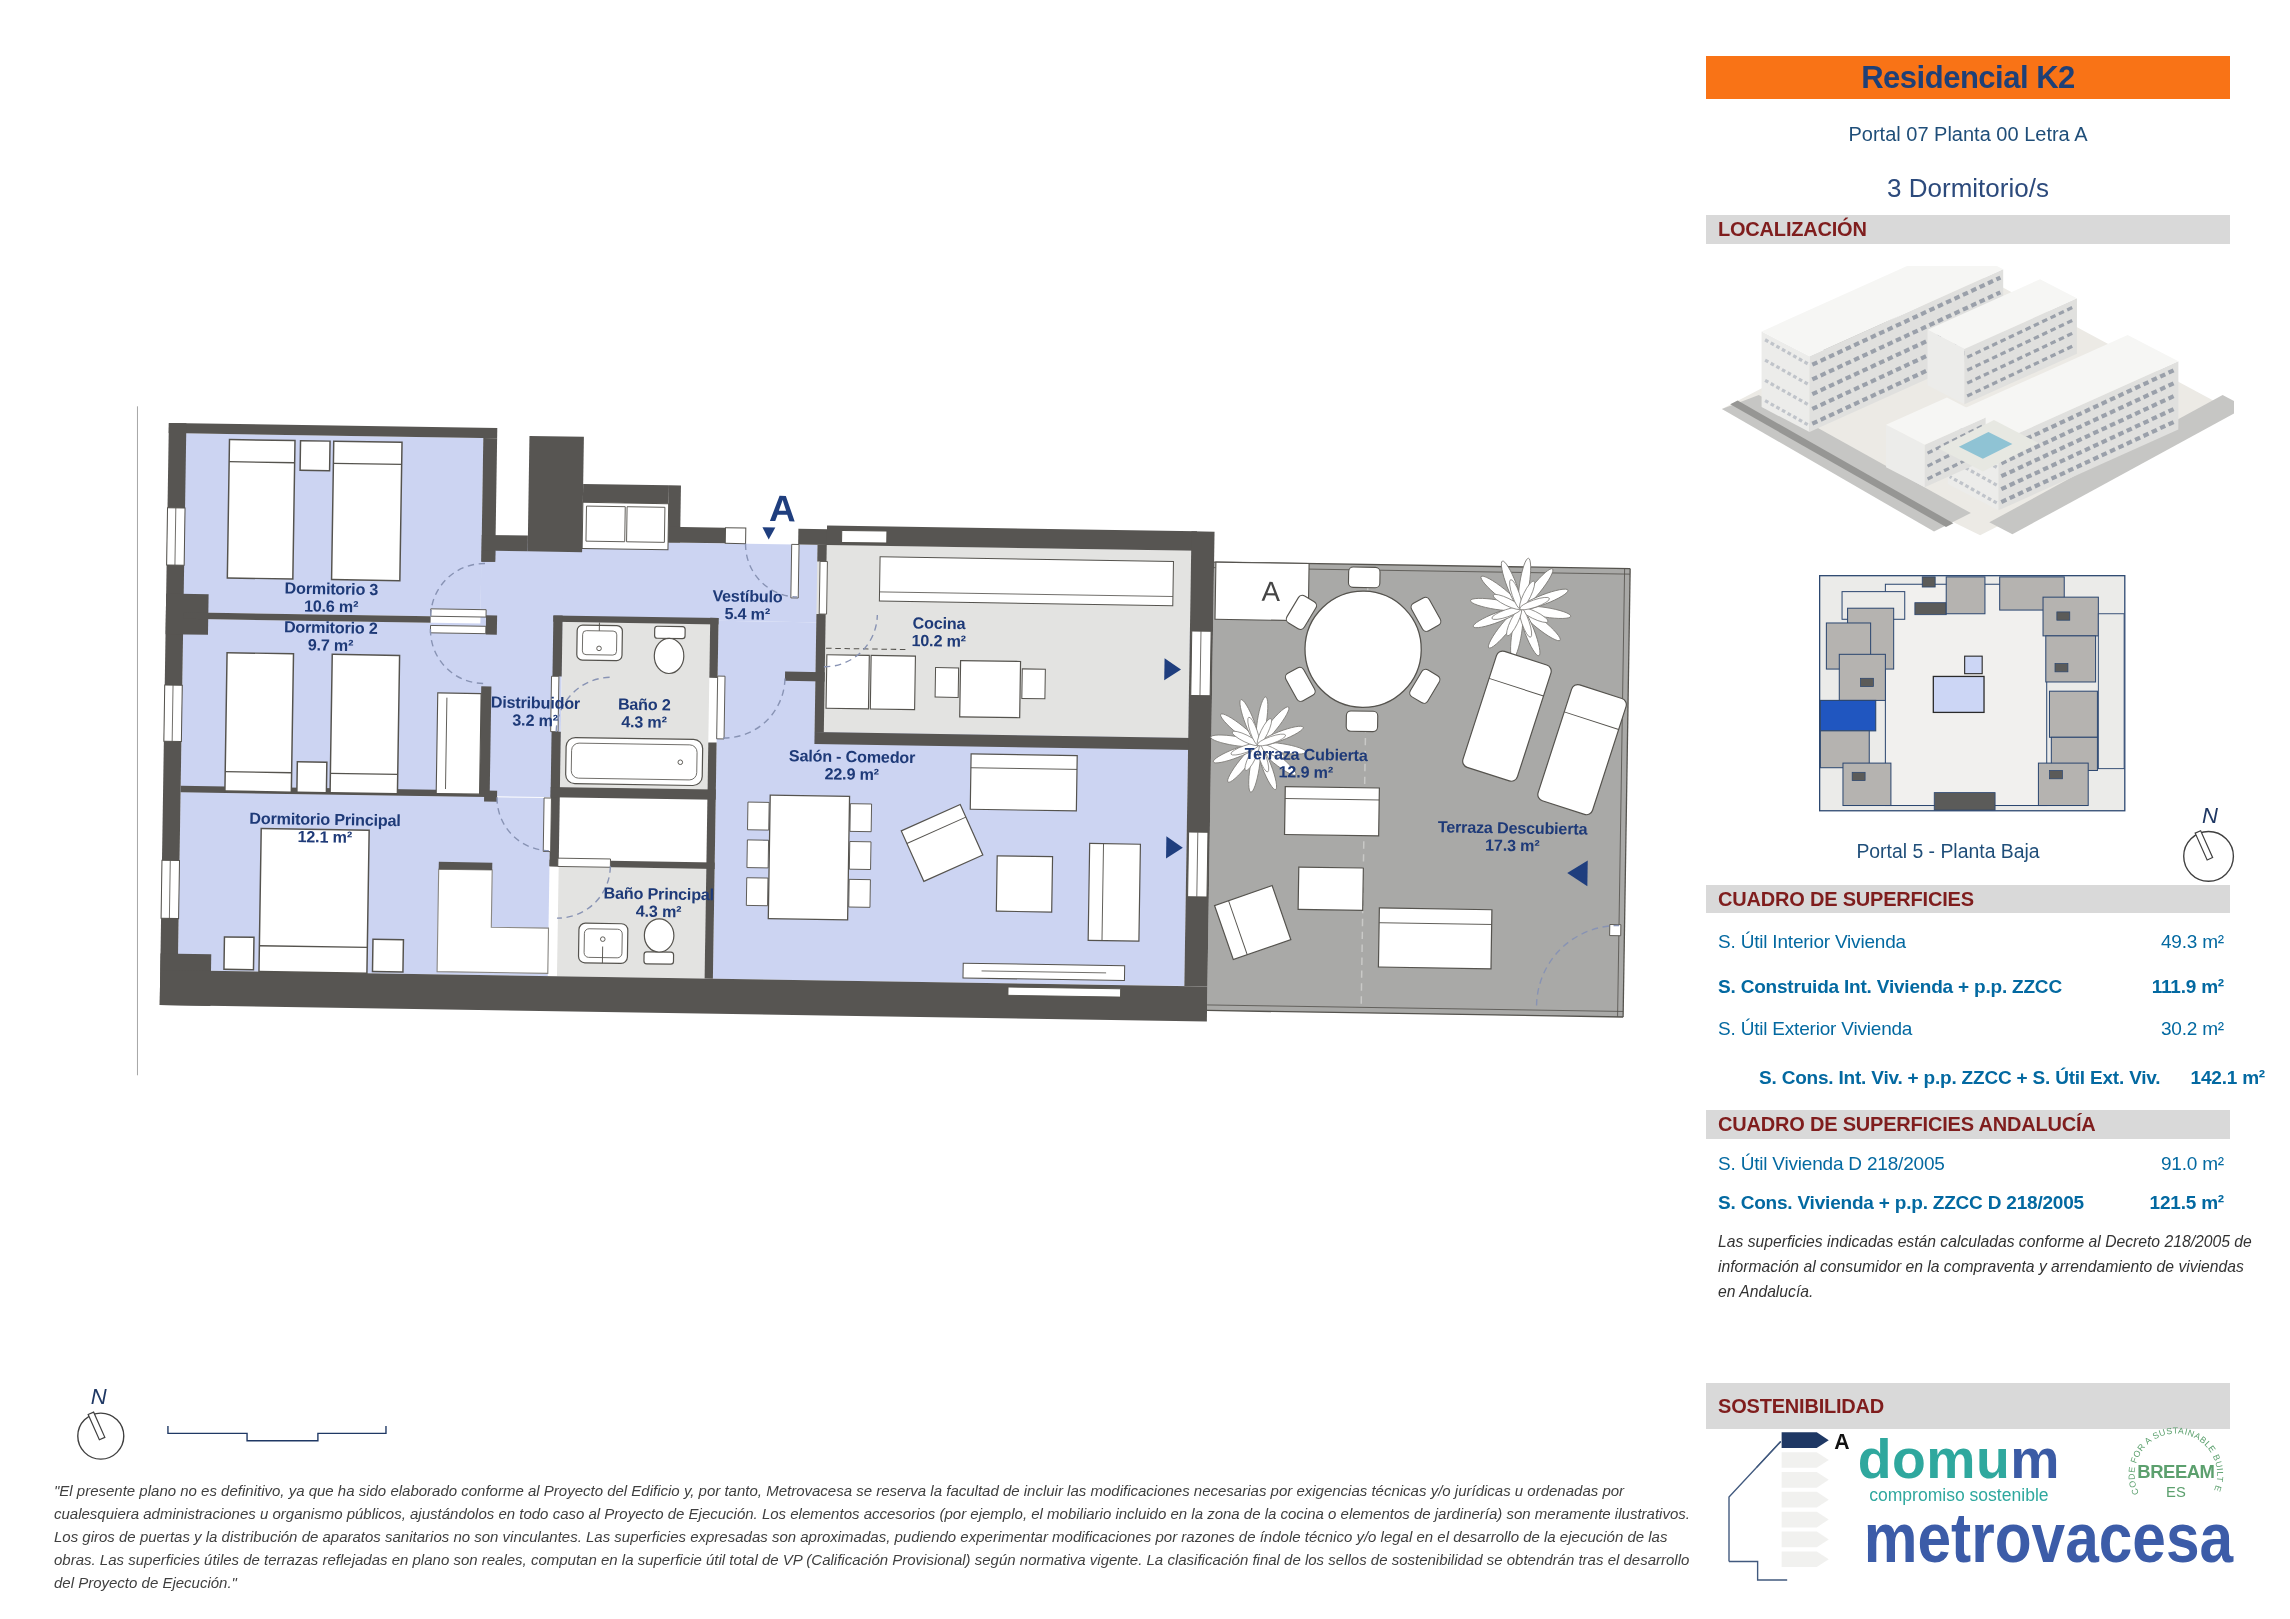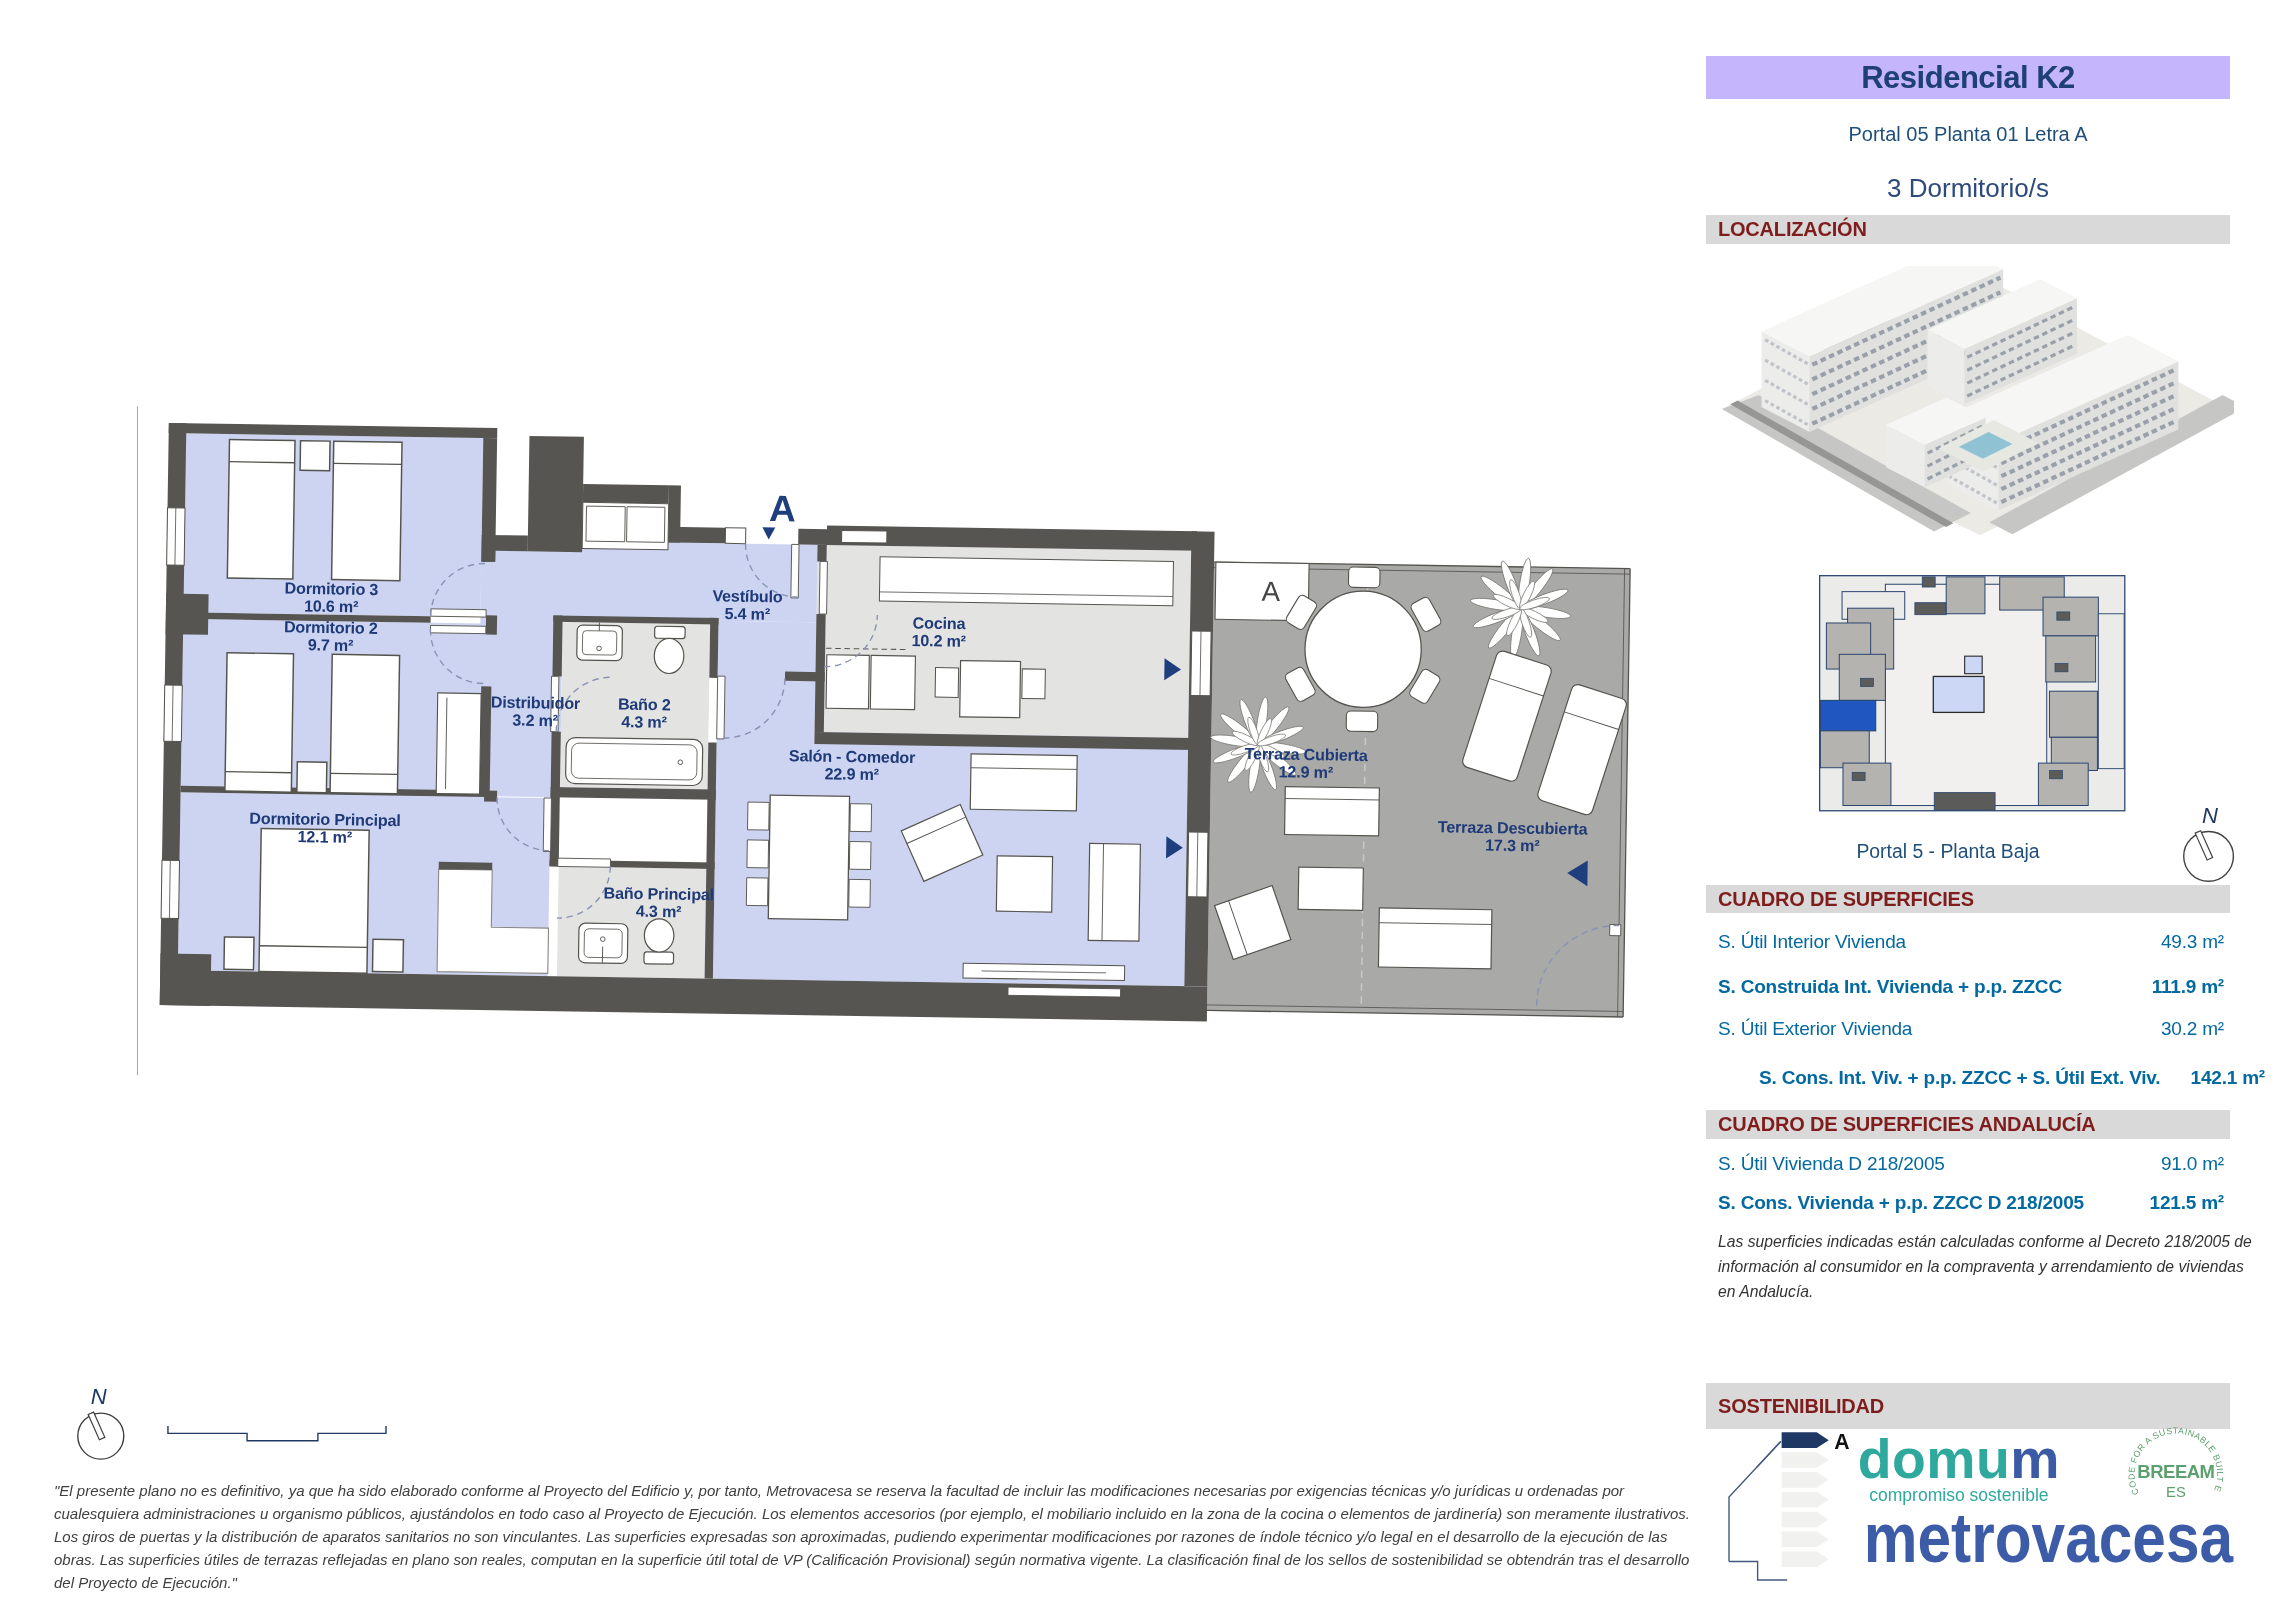--- a/index.html
+++ b/index.html
@@ -7,23 +7,23 @@
   .abs{position:absolute;}
   .band{position:absolute;left:1706px;width:524px;}
   .hdr{background:#d9d9d9;color:#7f1d1d;font-weight:bold;font-size:20px;display:flex;align-items:center;padding-left:12px;box-sizing:border-box;letter-spacing:-0.2px;}
   .row{position:absolute;left:1718px;width:506px;color:#0369a1;font-size:19px;white-space:nowrap;letter-spacing:-0.2px;}
   .row b{font-weight:bold;}
   .row .v{position:absolute;right:0;top:0;}
 </style>
 </head>
 <body>
 
-<div class="band" style="top:56px;height:43px;background:#c4b5fd;color:#1f4077;font-weight:bold;font-size:31px;display:flex;align-items:center;justify-content:center;letter-spacing:-0.5px;">Residencial K2</div>
-
-<div class="band" style="top:123px;height:22px;color:#1f4e79;font-size:20px;display:flex;align-items:center;justify-content:center;">Portal 05 Planta 01 Letra A</div>
+<div class="band" style="top:56px;height:43px;background:#f97316;color:#1f4077;font-weight:bold;font-size:31px;display:flex;align-items:center;justify-content:center;letter-spacing:-0.5px;">Residencial K2</div>
+
+<div class="band" style="top:123px;height:22px;color:#1f4e79;font-size:20px;display:flex;align-items:center;justify-content:center;">Portal 07 Planta 00 Letra A</div>
 
 <div class="band" style="top:174px;height:28px;color:#2c4a7c;font-size:26px;display:flex;align-items:center;justify-content:center;">3 Dormitorio/s</div>
 
 <div class="band hdr" style="top:215px;height:29px;">LOCALIZACIÓN</div>
 
 <div class="abs" style="left:1717px;top:266px;width:517px;height:272px;">
 <svg width="517" height="272" viewBox="0 0 560 295">
 
 <polygon points="5,155 285,10 555,155 285,292" fill="#eceae5"></polygon>
 

